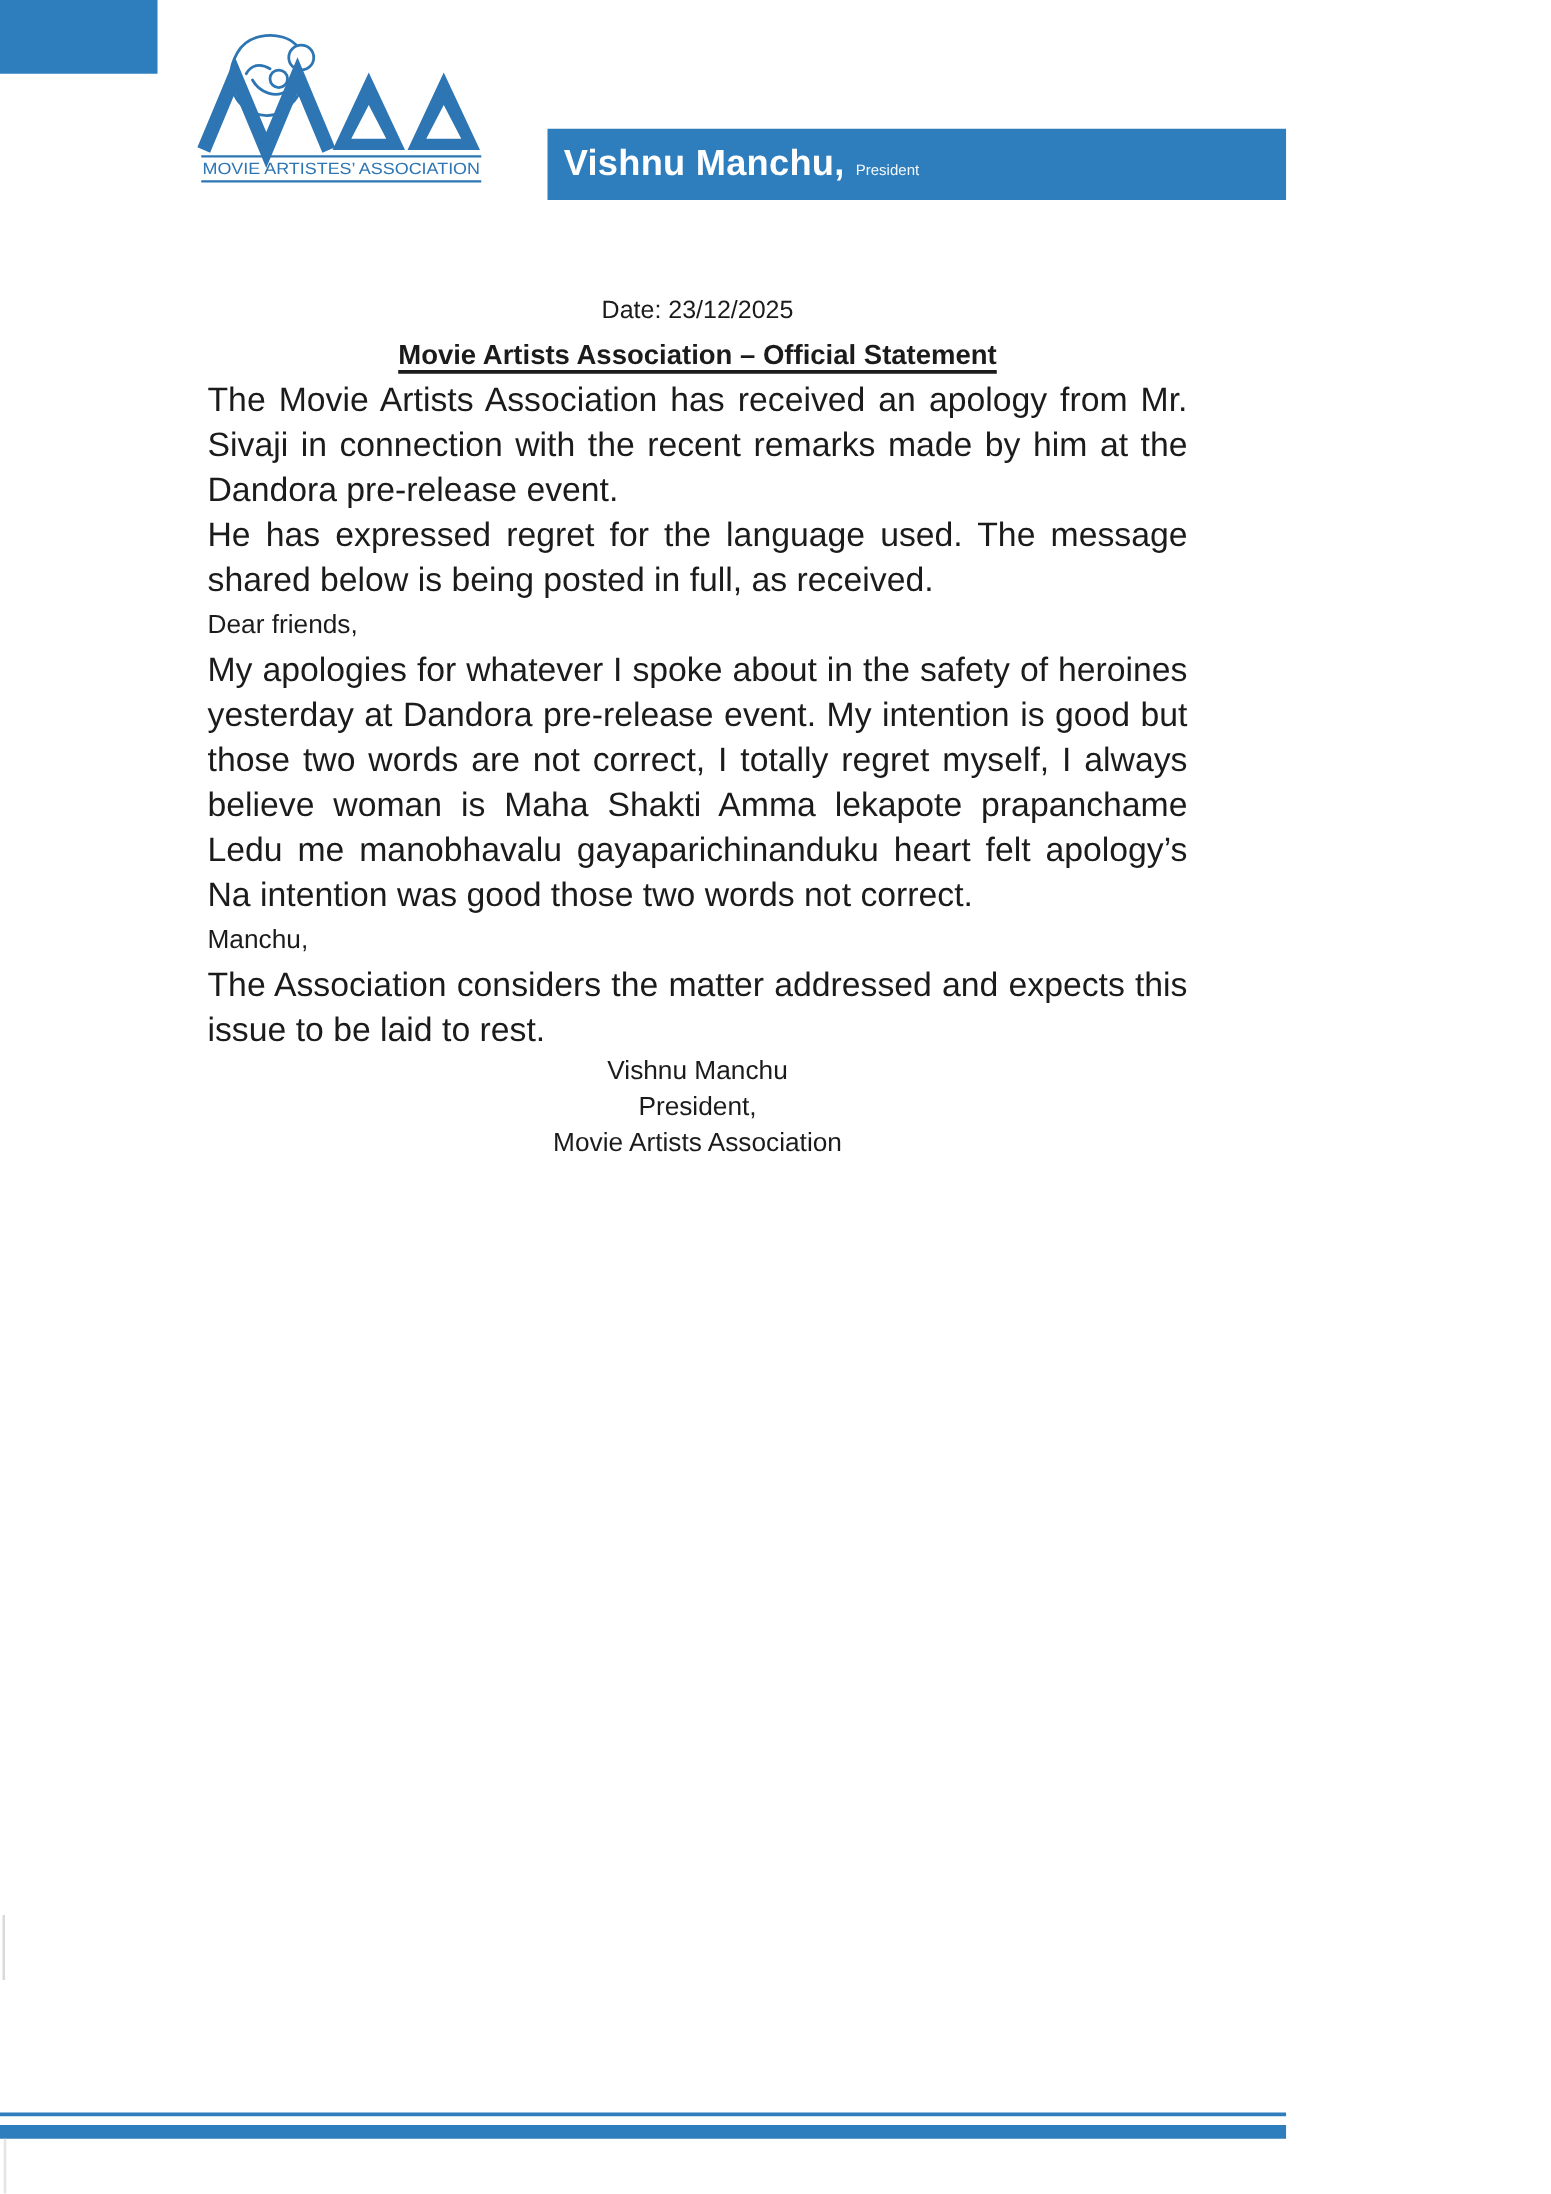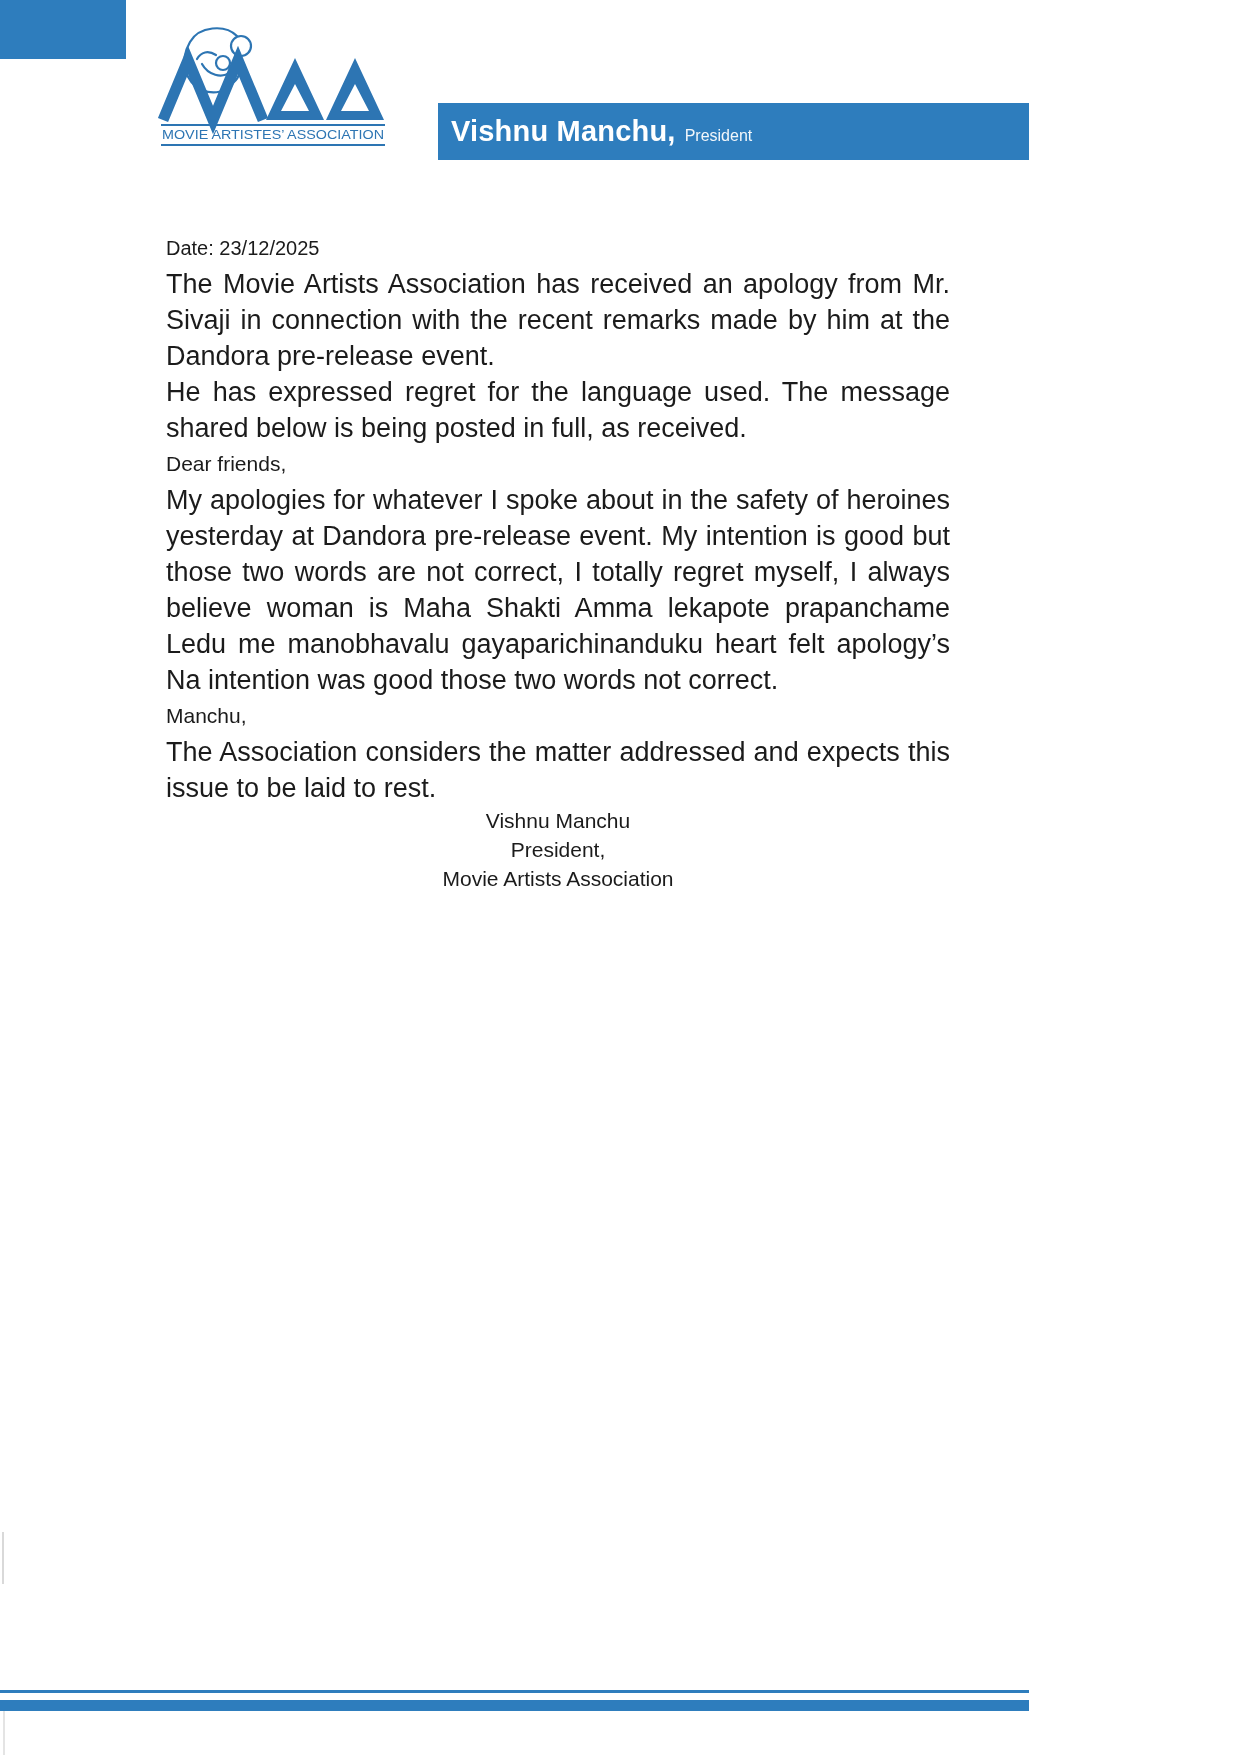--- a/index.html
+++ b/index.html
@@ -35,34 +35,34 @@
     white-space: nowrap;
   }
   .banner-name {
     color: #ffffff;
     font-size: 29px;
     font-weight: 700;
     letter-spacing: 0.2px;
   }
   .banner-role {
     color: #f2f7fb;
-    font-size: 16px;
+    font-size: 12px;
     font-weight: 400;
     margin-left: 9px;
   }
 
   
   .content {
     position: absolute;
     left: 166px; top: 230px;
     width: 784px;
   }
   .content p, .content div { margin: 0; }
   .date {
-    text-align: left;
+    text-align: center;
     font-size: 20px;
     line-height: 36px;
   }
   .title {
     margin-top: 56px;
     text-align: center;
     font-size: 22px;
     font-weight: 700;
     line-height: 36px;
     text-decoration: underline;
@@ -146,20 +146,21 @@
       <line x1="4" y1="121" x2="228" y2="121" stroke="#2d75b3" stroke-width="1.8"></line>
     </svg>
   </div>
 
   <div class="banner">
     <span class="banner-name">Vishnu Manchu,</span><span class="banner-role">President</span>
   </div>
 
   <div class="content">
     <div class="date">Date: 23/12/2025</div>
+    <div class="title">Movie Artists Association – Official Statement</div>
 
     <p class="para p1">The Movie Artists Association has received an apology from Mr. Sivaji in connection with the recent remarks made by him at the Dandora pre-release event.</p>
     <p class="para p2">He has expressed regret for the language used. The message shared below is being posted in full, as received.</p>
 
     <p class="line salutation">Dear friends,</p>
     <p class="para message">My apologies for whatever I spoke about in the safety of heroines yesterday at Dandora pre-release event. My intention is good but those two words are not correct, I totally regret myself, I always believe woman is Maha Shakti Amma lekapote prapanchame  Ledu me manobhavalu gayaparichinanduku heart felt apology’s  Na intention was good those two words not correct.</p>
     <p class="line signoff">Manchu,</p>
 
     <p class="para closing">The Association considers the matter addressed and expects this issue to be laid to rest.</p>
 

